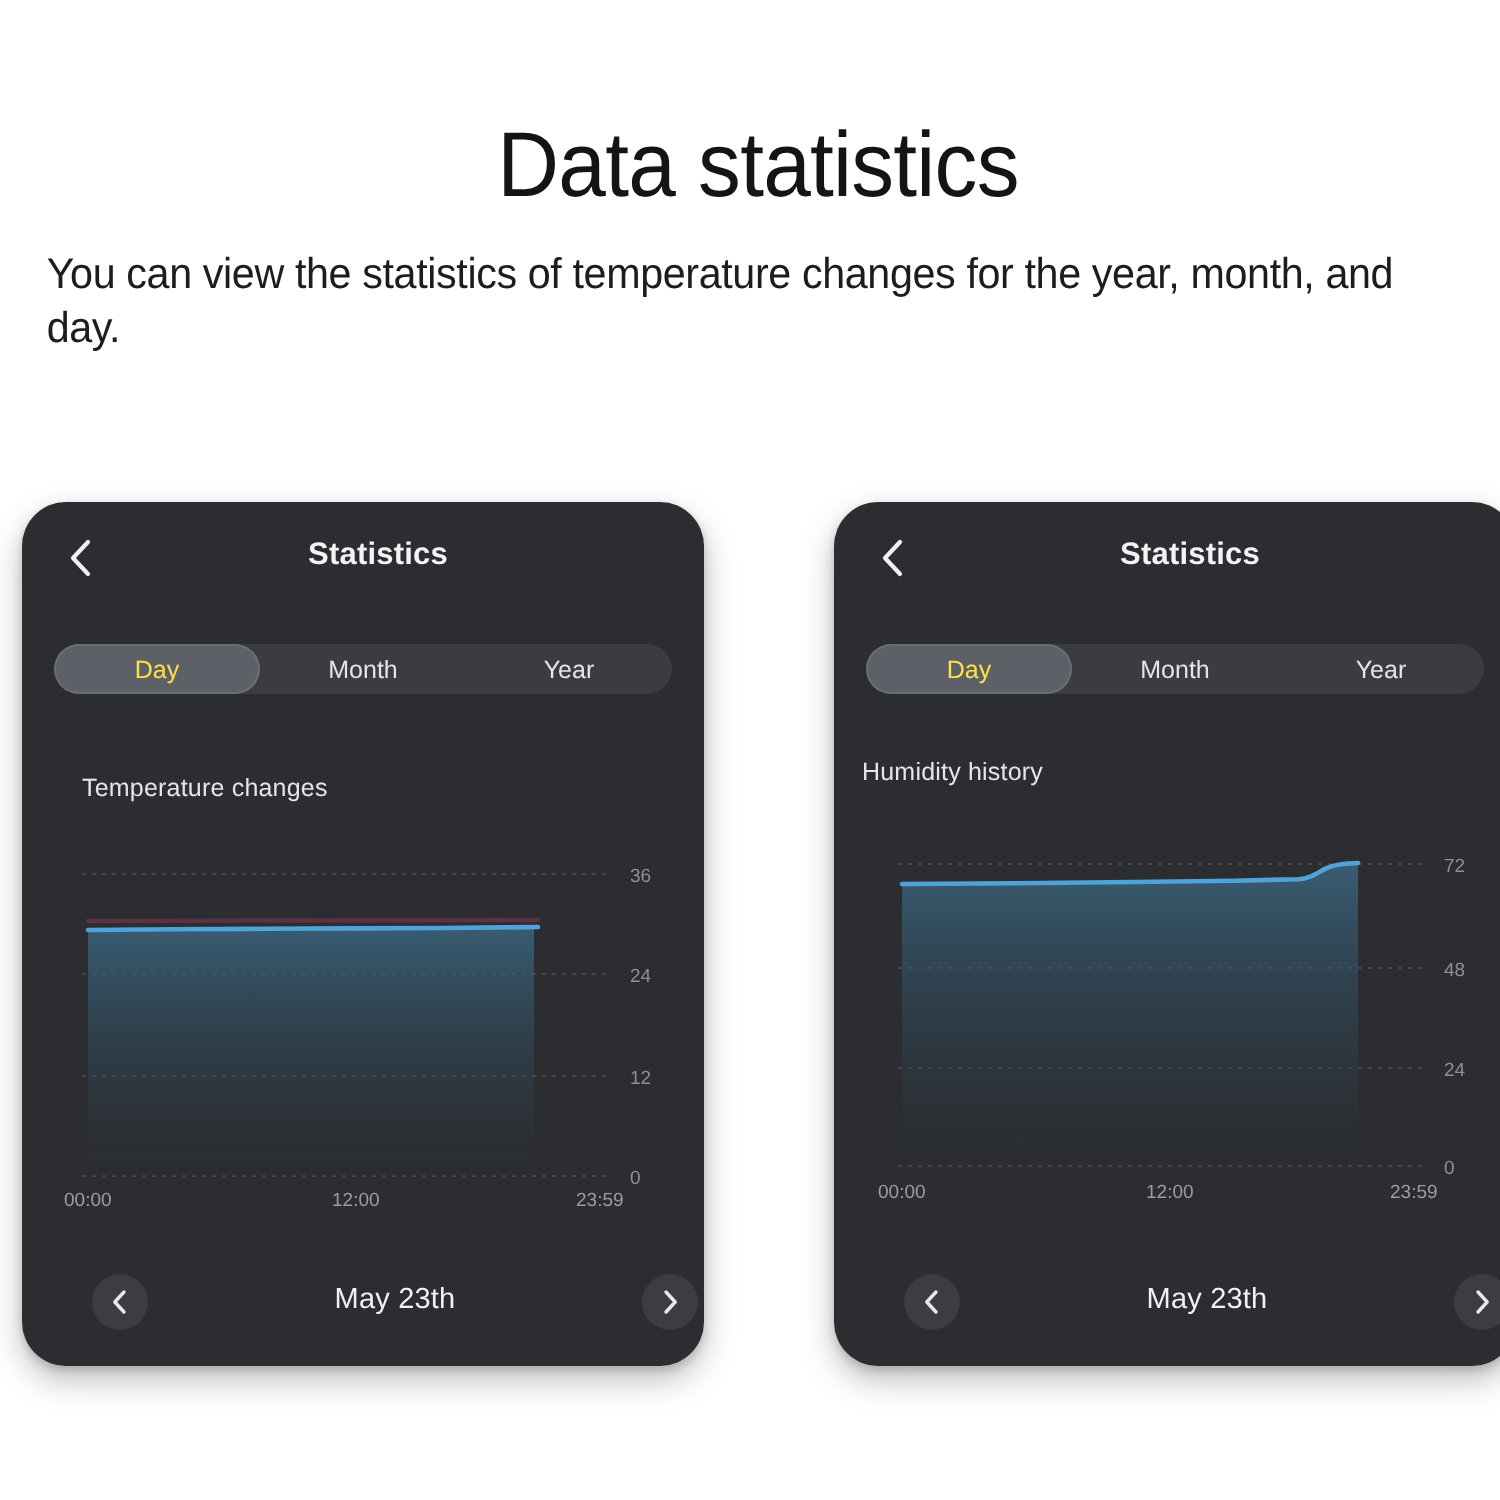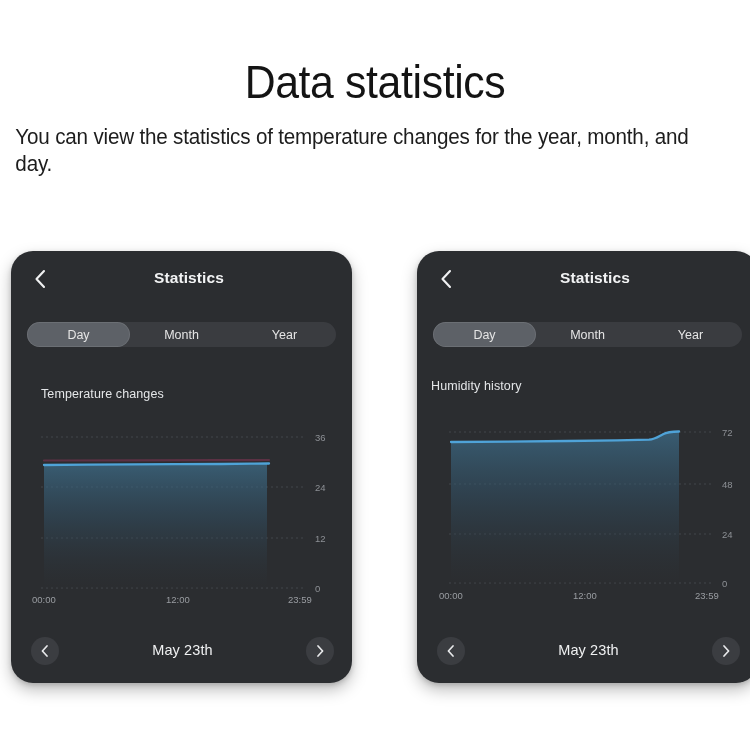--- a/index.html
+++ b/index.html
@@ -13,20 +13,21 @@
     font-family: "Liberation Sans", "DejaVu Sans", sans-serif;
     overflow: hidden;
     position: relative;
   }
 
   
   .page-header {
     width: 750px;
     padding-top: 58px;
     box-sizing: border-box;
+    padding-left: 8px;
   }
   .page-title {
     text-align: center;
     font-size: 46px;
     line-height: 1.05;
     color: #141414;
     font-weight: 400;
     letter-spacing: -0.4px;
     margin: 0 0 18px 0;
     font-family: "Liberation Sans Narrow", "Liberation Sans", sans-serif;
@@ -109,21 +110,21 @@
     align-items: center;
     justify-content: center;
     font-size: 12.5px;
     color: #e5e5e5;
     border-radius: 13px;
     cursor: pointer;
     user-select: none;
   }
   .seg-item.active {
     background: #5d6167;
-    color: #e5e5e5;
+    color: #fde047;
     box-shadow: inset 0 0 0 1px rgba(255,255,255,0.09);
   }
 
   
   .hist-label {
     position: absolute;
     left: 30px;
     top: 136px;
     color: #e4e6e8;
     font-size: 12.5px;
@@ -149,21 +150,21 @@
   }
   .tick-x {
     fill: #9a9da2;
     font-size: 9.5px;
     font-family: "Liberation Sans", sans-serif;
   }
 
   
   .date-nav {
     position: absolute;
-    left: 1px;
+    left: 16px;
     bottom: 0;
     width: 341px;
     height: 58px;
   }
   .nav-circle {
     position: absolute;
     top: 12px;
     width: 28px;
     height: 28px;
     border-radius: 50%;

